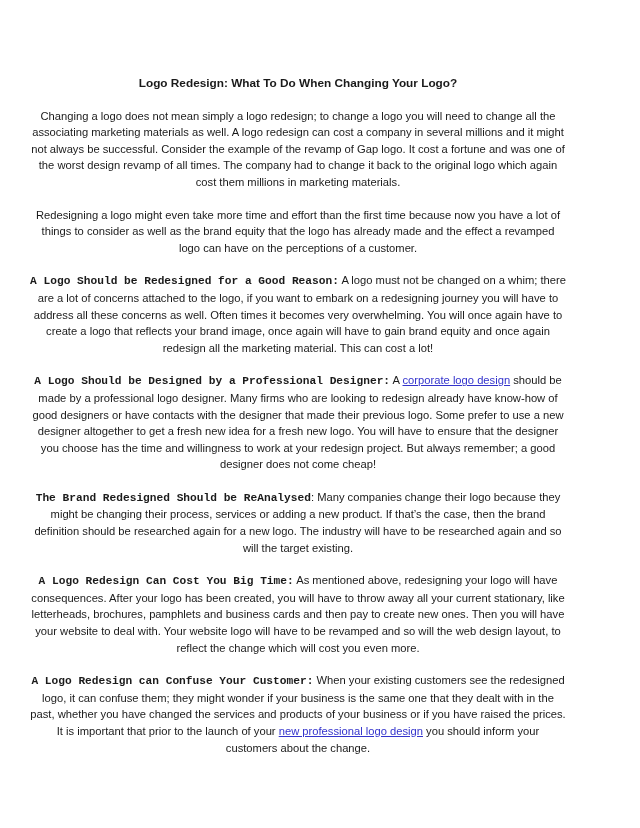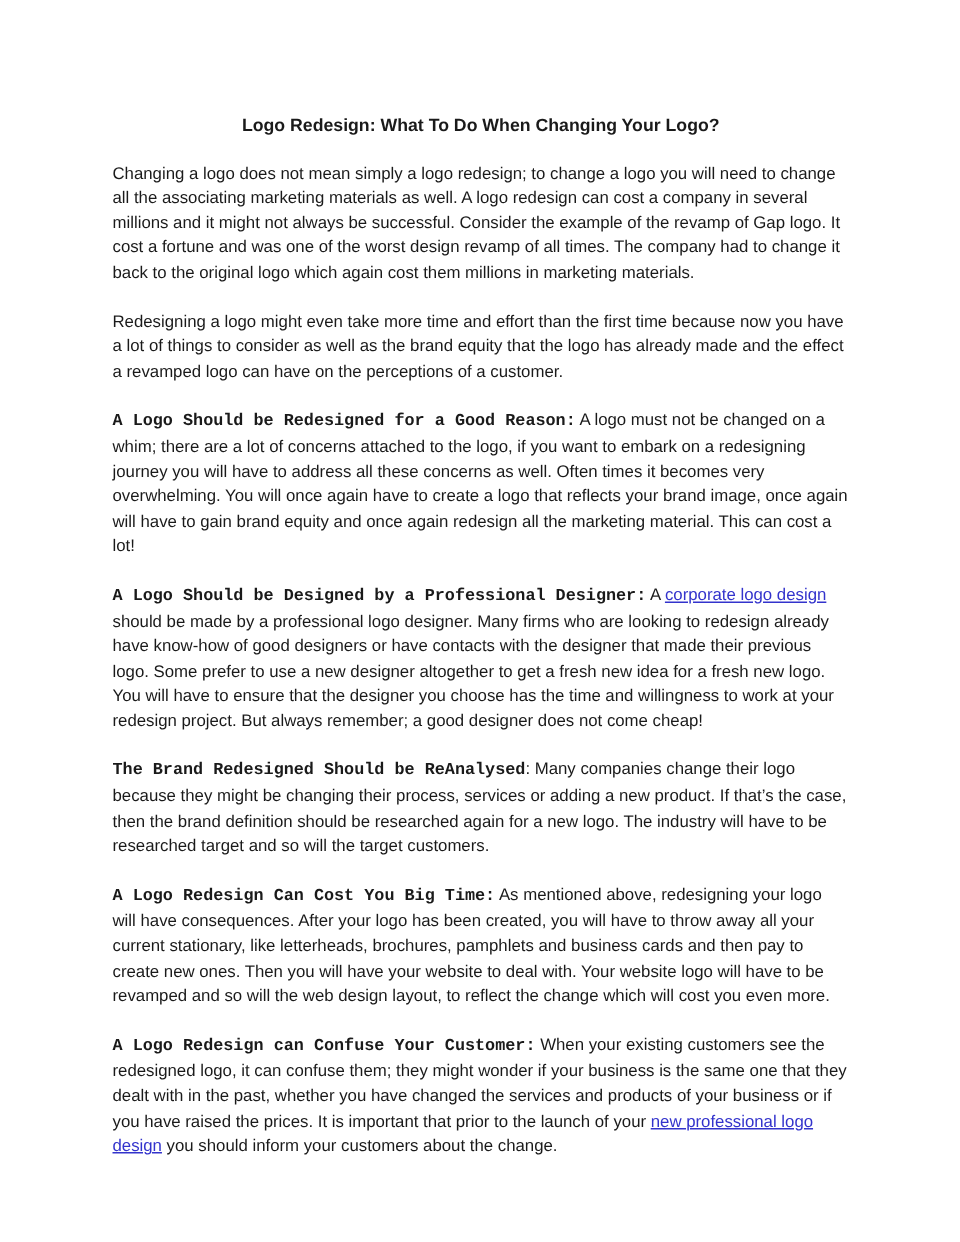--- a/index.html
+++ b/index.html
@@ -7,51 +7,51 @@
   body {
     width: 640px;
     height: 828px;
     overflow: hidden;
     font-family: "Liberation Sans", sans-serif;
   }
   .page {
     width: 640px;
     height: 828px;
     background: var(--page-bg, #ffffff);
-    padding: 75px 74px 40px 75px;
+    padding: 75px 74px 40px 30px;
     color: var(--text-color, #1a1a1a);
   }
   .doc-title {
     font-size: 11.8px;
     font-weight: bold;
     text-align: center;
     line-height: 16.6px;
     margin-bottom: 16px;
     color: var(--text-color, #1a1a1a);
   }
   .para {
     font-size: 11.2px;
     line-height: 16.6px;
     margin-bottom: 16px;
-    text-align: left;
+    text-align: center;
     color: var(--text-color, #1a1a1a);
   }
   .para strong { font-weight: bold; font-family: Liberation Mono, monospace; }
   .para a {
     color: var(--link-color, #3333cc);
     cursor: pointer;
   }
 </style>
 </head>
 <body>
 
 <div class="page">
   <h1 class="doc-title">Logo Redesign: What To Do When Changing Your Logo?</h1>
   <div>
       <p class="para"><span>Changing a logo does not mean simply a logo redesign; to change a logo you will need to change all the associating marketing materials as well. A logo redesign can cost a company in several millions and it might not always be successful. Consider the example of the revamp of Gap logo. It cost a fortune and was one of the worst design revamp of all times. The company had to change it back to the original logo which again cost them millions in marketing materials.</span></p>
       <p class="para"><span>Redesigning a logo might even take more time and effort than the first time because now you have a lot of things to consider as well as the brand equity that the logo has already made and the effect a revamped logo can have on the perceptions of a customer.</span></p>
       <p class="para"><strong>A Logo Should be Redesigned for a Good Reason:</strong><span> A logo must not be changed on a whim; there are a lot of concerns attached to the logo, if you want to embark on a redesigning journey you will have to address all these concerns as well. Often times it becomes very overwhelming. You will once again have to create a logo that reflects your brand image, once again will have to gain brand equity and once again redesign all the marketing material. This can cost a lot!</span></p>
       <p class="para"><strong>A Logo Should be Designed by a Professional Designer:</strong><span> A </span><a href="#">corporate logo design</a><span> should be made by a professional logo designer. Many firms who are looking to redesign already have know-how of good designers or have contacts with the designer that made their previous logo. Some prefer to use a new designer altogether to get a fresh new idea for a fresh new logo. You will have to ensure that the designer you choose has the time and willingness to work at your redesign project. But always remember; a good designer does not come cheap!</span></p>
-      <p class="para"><strong>The Brand Redesigned Should be ReAnalysed</strong><span>: Many companies change their logo because they might be changing their process, services or adding a new product. If that’s the case, then the brand definition should be researched again for a new logo. The industry will have to be researched target and so will the target customers.</span></p>
+      <p class="para"><strong>The Brand Redesigned Should be ReAnalysed</strong><span>: Many companies change their logo because they might be changing their process, services or adding a new product. If that’s the case, then the brand definition should be researched again for a new logo. The industry will have to be researched again and so will the target existing.</span></p>
       <p class="para"><strong>A Logo Redesign Can Cost You Big Time:</strong><span> As mentioned above, redesigning your logo will have consequences. After your logo has been created, you will have to throw away all your current stationary, like letterheads, brochures, pamphlets and business cards and then pay to create new ones. Then you will have your website to deal with. Your website logo will have to be revamped and so will the web design layout, to reflect the change which will cost you even more.</span></p>
       <p class="para"><strong>A Logo Redesign can Confuse Your Customer:</strong><span> When your existing customers see the redesigned logo, it can confuse them; they might wonder if your business is the same one that they dealt with in the past, whether you have changed the services and products of your business or if you have raised the prices. It is important that prior to the launch of your </span><a href="#">new professional logo design</a><span> you should inform your customers about the change.</span></p>
     </div>
 </div>
 
 </body></html>

